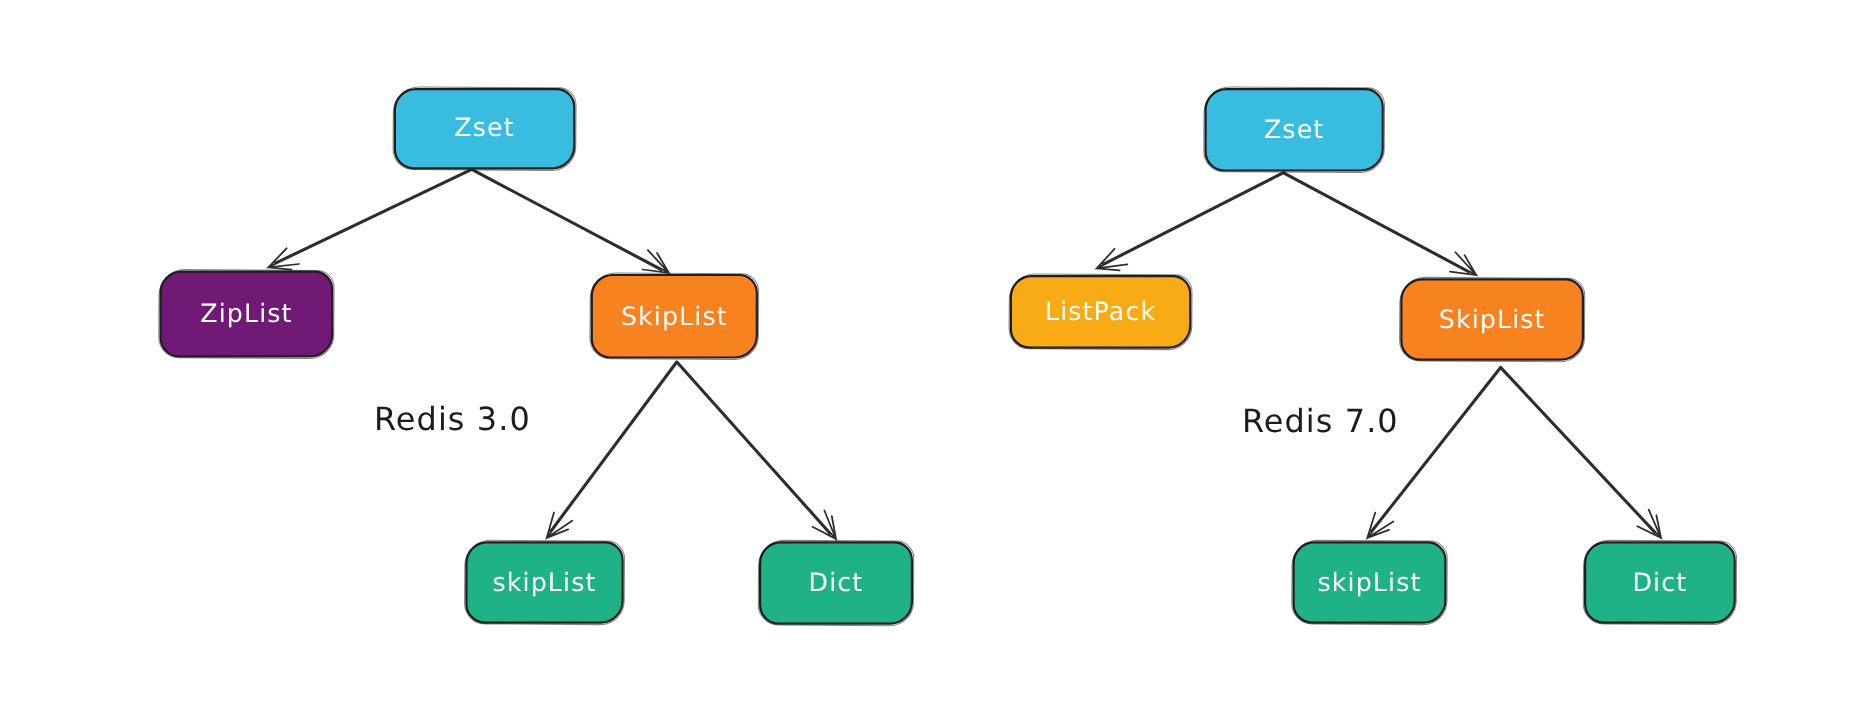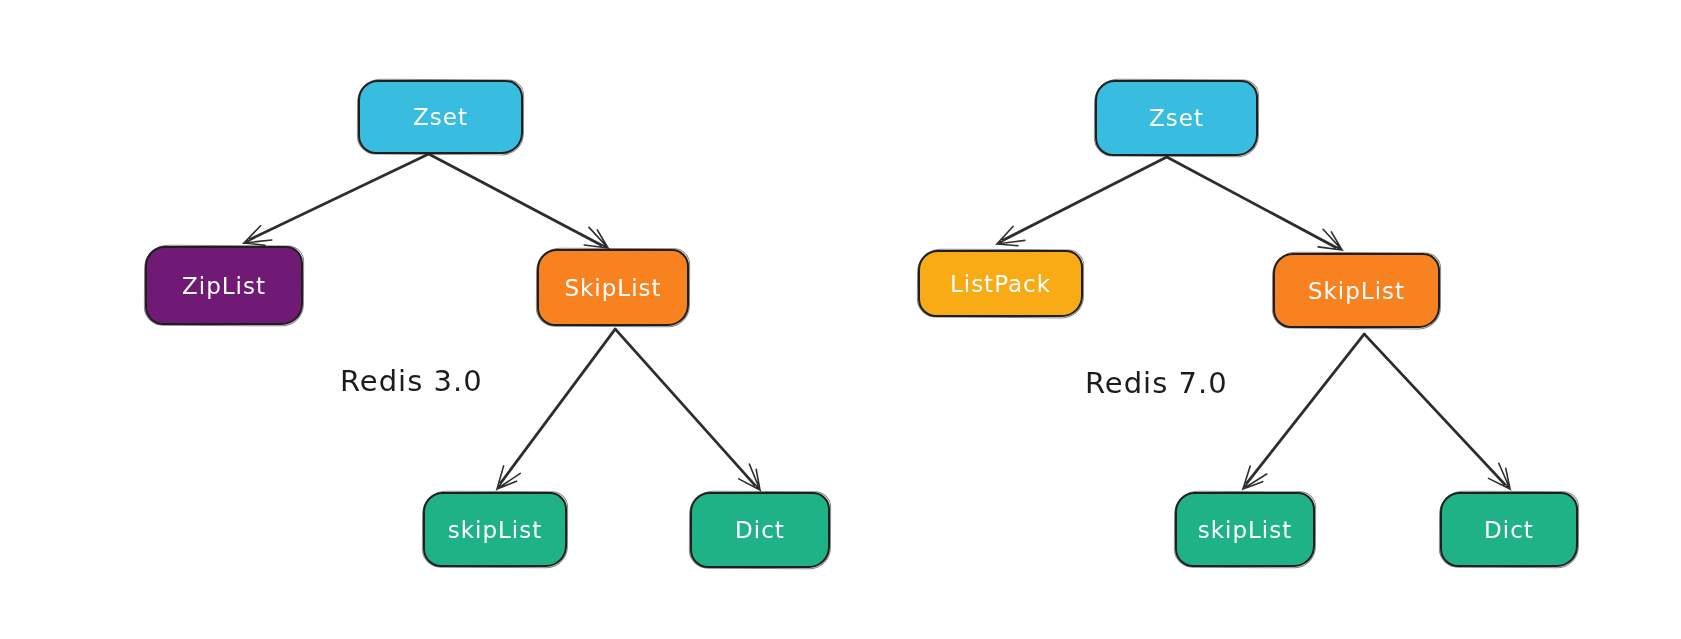--- a/index.html
+++ b/index.html
@@ -44,21 +44,21 @@
   .n-skiplist-l{left:537px; top:249px; width:152px; height:77px;}
   .n-skipimpl-l{left:423px; top:492px; width:144px; height:75px;}
   .n-dict-l    {left:690px; top:492px; width:140px; height:76px;}
   .cap-l       {left:328px; top:364px;margin-left:12px;}
   
   .n-zset-r    {left:1095px;top:80px;  width:163px; height:76px;}
   .n-listpack  {left:890px; top:250px; width:165px; height:67px;margin-left:28px;}
   .n-skiplist-r{left:1273px;top:253px; width:167px; height:75px;}
   .n-skipimpl-r{left:1175px;top:492px; width:140px; height:75px;}
   .n-dict-r    {left:1440px;top:492px; width:138px; height:75px;}
-  .cap-r       {left:1085px;top:366px;}
+  .cap-r       {left:1129px;top:366px;}
 </style>
 </head>
 <body>
 
 <div class="canvas">
 
   <svg class="arrows" viewBox="0 0 1681 639" xmlns="http://www.w3.org/2000/svg">
       <path d="M430,154 L244,243 M429.4820474850684,152.91753744070473 L249.7964124142907,238.8961477702704 M271.8,240.0 L244,243 L260.6,225.7 M264.9,245.2 L244,243" fill="none" stroke="#2d2d2d" stroke-width="1.6" stroke-linecap="round"></path>
       <path d="M430,154 L608,248 M429.4396306393675,155.06112495949552 L601.2497350423104,245.7923036891395 M589.0,227.4 L608,248 L584.2,245.0 M597.3,229.9 L608,248" fill="none" stroke="#2d2d2d" stroke-width="1.6" stroke-linecap="round"></path>
       <path d="M616,329 L497,489 M615.0371190834453,328.2838573183124 L500.2146180599562,482.6670519717431 M520.2,473.4 L497,489 L503.6,465.9 M516.5,481.2 L497,489" fill="none" stroke="#2d2d2d" stroke-width="1.6" stroke-linecap="round"></path>

